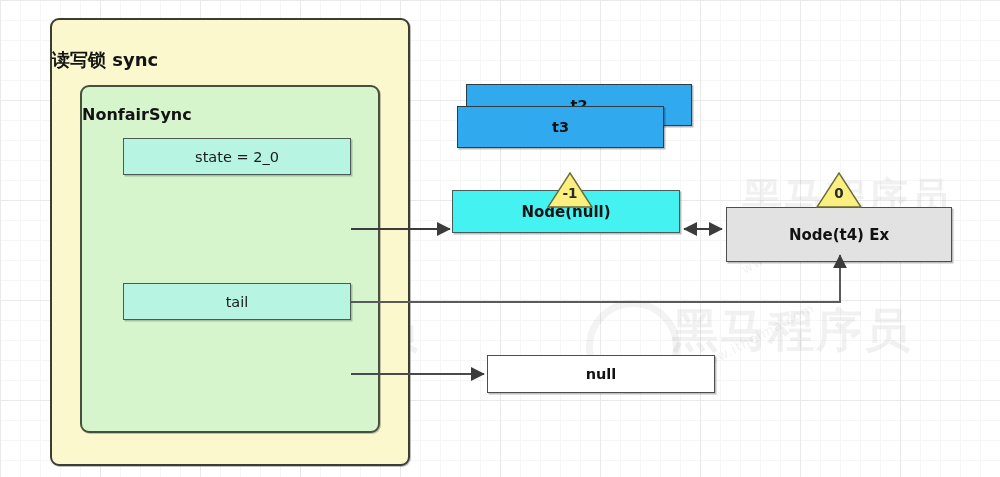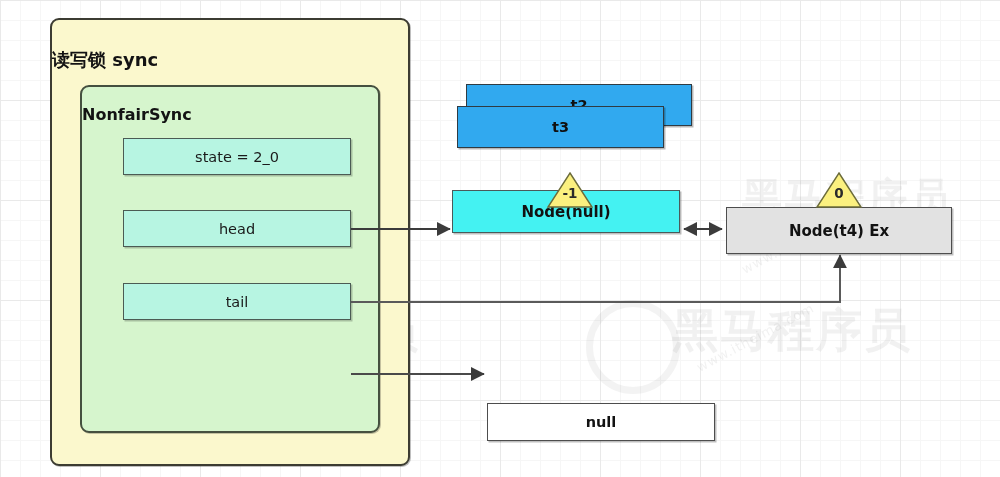--- a/index.html
+++ b/index.html
@@ -172,34 +172,33 @@
   <div class="box outer-sync" style="left:50px; top:18px; width:360px; height:448px;">
     <div class="panel-title" style="top:28px; font-size:18px;">读写锁 sync</div>
   </div>
 
   <div class="box inner-sync" style="left:80px; top:85px; width:300px; height:348px;">
     <div class="panel-title" style="top:18px; font-size:16px;">NonfairSync</div>
   </div>
 
   <div class="box field" style="left:123px; top:138px; width:228px; height:37px;">state = 2_0</div>
 
-  <div class="box field" style="left:123px; top:210px; width:228px; height:37px;">head</div>
 
   <div class="box field" style="left:123px; top:283px; width:228px; height:37px;">tail</div>
 
 
   <div class="box thread" style="left:466px; top:44px; width:226px; height:42px;margin-top:40px;">t2</div>
 
   <div class="box thread" style="left:457px; top:106px; width:207px; height:42px;">t3</div>
 
   <div class="box node-cyan" style="left:452px; top:190px; width:228px; height:43px;">Node(null)</div>
 
-  <div class="box node-gray" style="left:726px; top:207px; width:226px; height:47px;text-align:right;">Node(t4) Ex</div>
-
-  <div class="box node-white" style="left:487px; top:355px; width:228px; height:38px;margin-top:48px;">null</div>
+  <div class="box node-gray" style="left:726px; top:207px; width:226px; height:55px;text-align:right;">Node(t4) Ex</div>
+
+  <div class="box node-white" style="left:487px; top:355px; width:228px; height:38px;">null</div>
 
   <div class="ws-tri" style="left:547px; top:172px;">
     <svg width="46" height="36" viewBox="0 0 46 36">
       <polygon points="23,1 45,35 1,35" fill="#fbf07f" stroke="#6b6b3a" stroke-width="1.4"></polygon>
     </svg>
     <div class="tri-label">-1</div>
   </div>
 
   <div class="ws-tri" style="left:816px; top:172px;">
     <svg width="46" height="36" viewBox="0 0 46 36">

